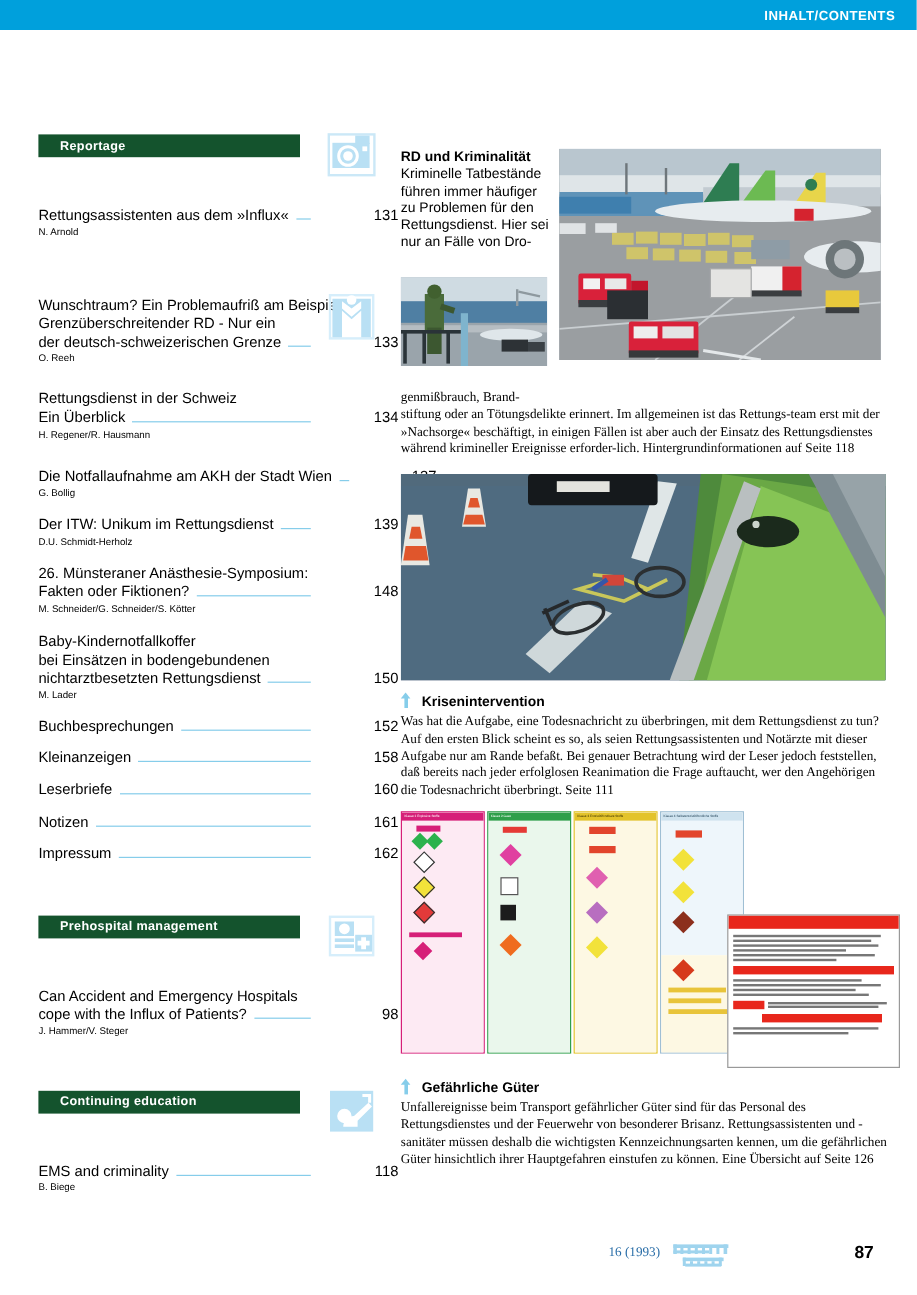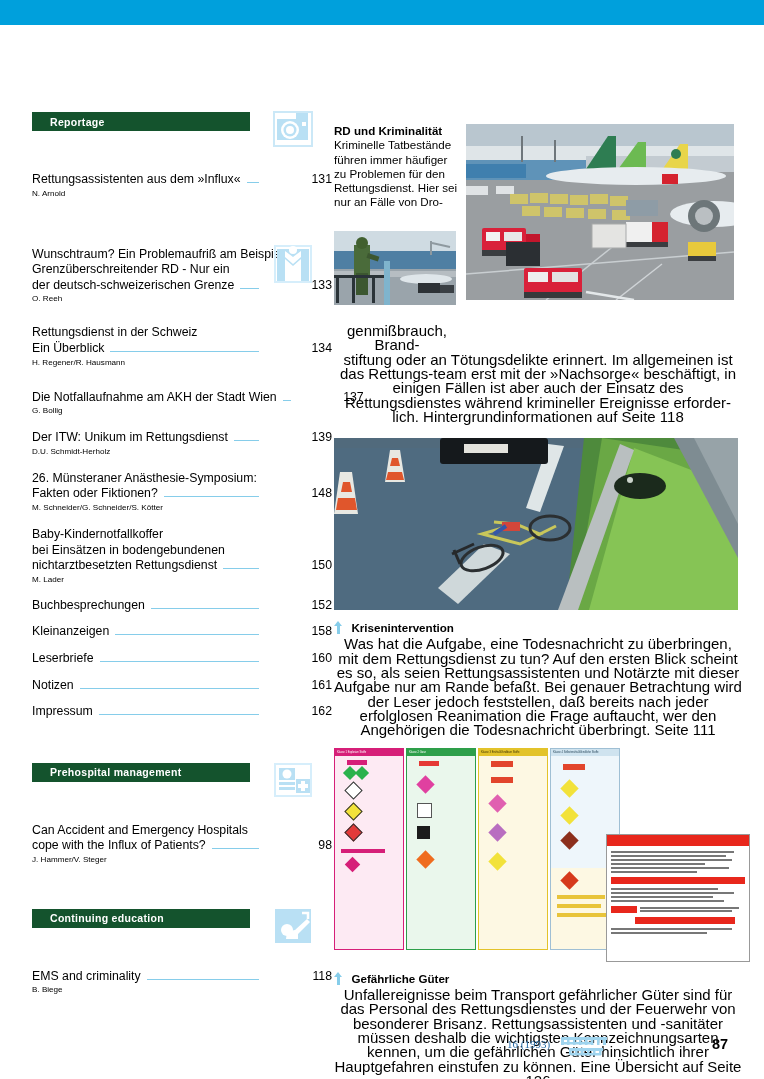--- a/index.html
+++ b/index.html
@@ -18,23 +18,23 @@
 
   
   .header-bar {
     position: absolute;
     left: 0; top: 0;
     width: 764px; height: 25px;
     background: #00a0dc;
   }
   .header-title {
     position: absolute;
-    right: 18px; top: 22px;
+    right: 18px; top: 8px;
     color: #ffffff;
-    font-size: 15px;
+    font-size: 11px;
     font-weight: bold;
     letter-spacing: 0.4px;
     font-family: "Liberation Sans", sans-serif;
   }
 
   
   .left-col {
     position: absolute;
     left: 32px; top: 112px;
     width: 300px;
@@ -108,23 +108,24 @@
   }
   .rc-lead .lead-head { font-weight: bold; }
 
   .photo {
     background: #cfd8de;
     position: relative;
     overflow: hidden;
   }
 
   .rc-body {
-    font-size: 15px;
+    font-size: 11px;
     line-height: 14.35px;
-    text-align: center;
+    text-align: left;
+    font-family: Liberation Serif, serif;
   }
 
   .teaser-head {
     font-weight: bold;
     font-size: 11.6px;
     display: inline;
   }
   .arrow-up {
     display: inline-block;
     width: 9px;

